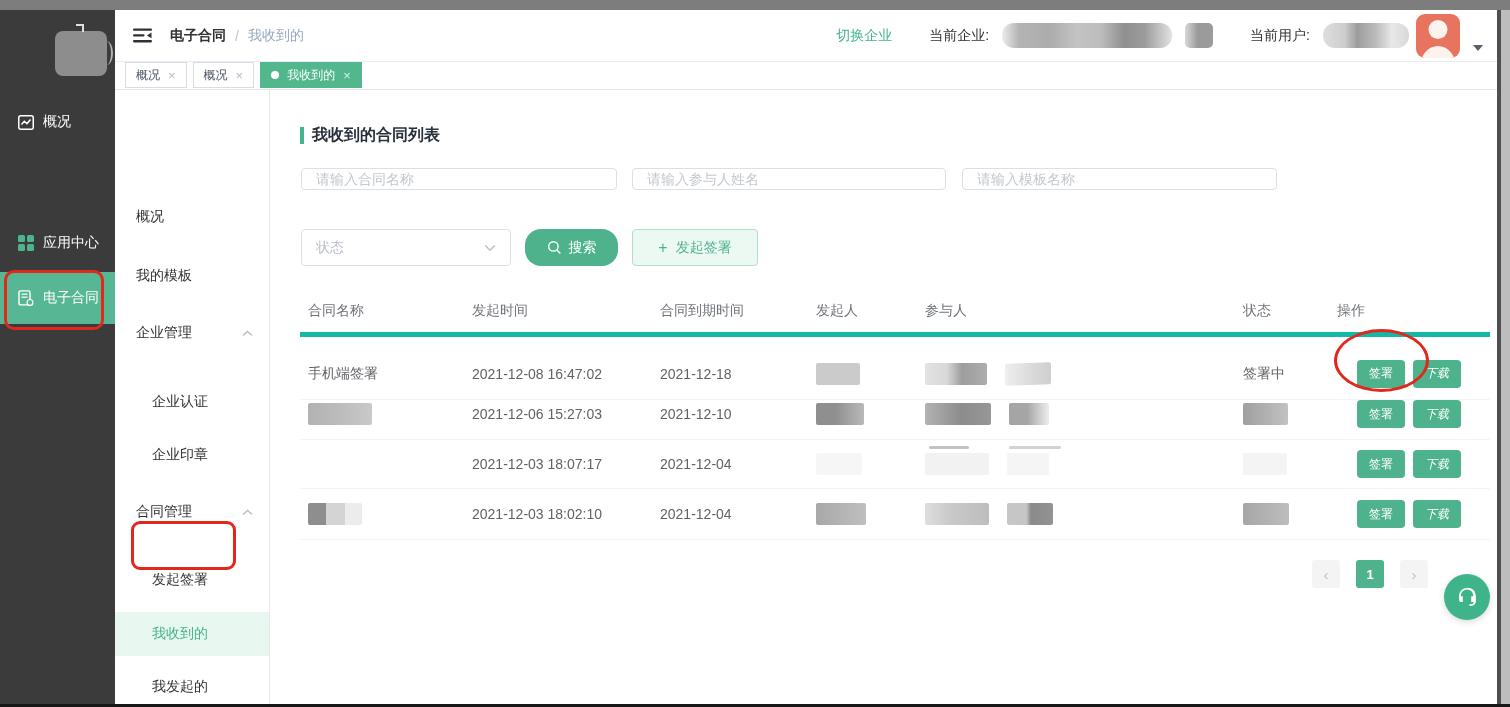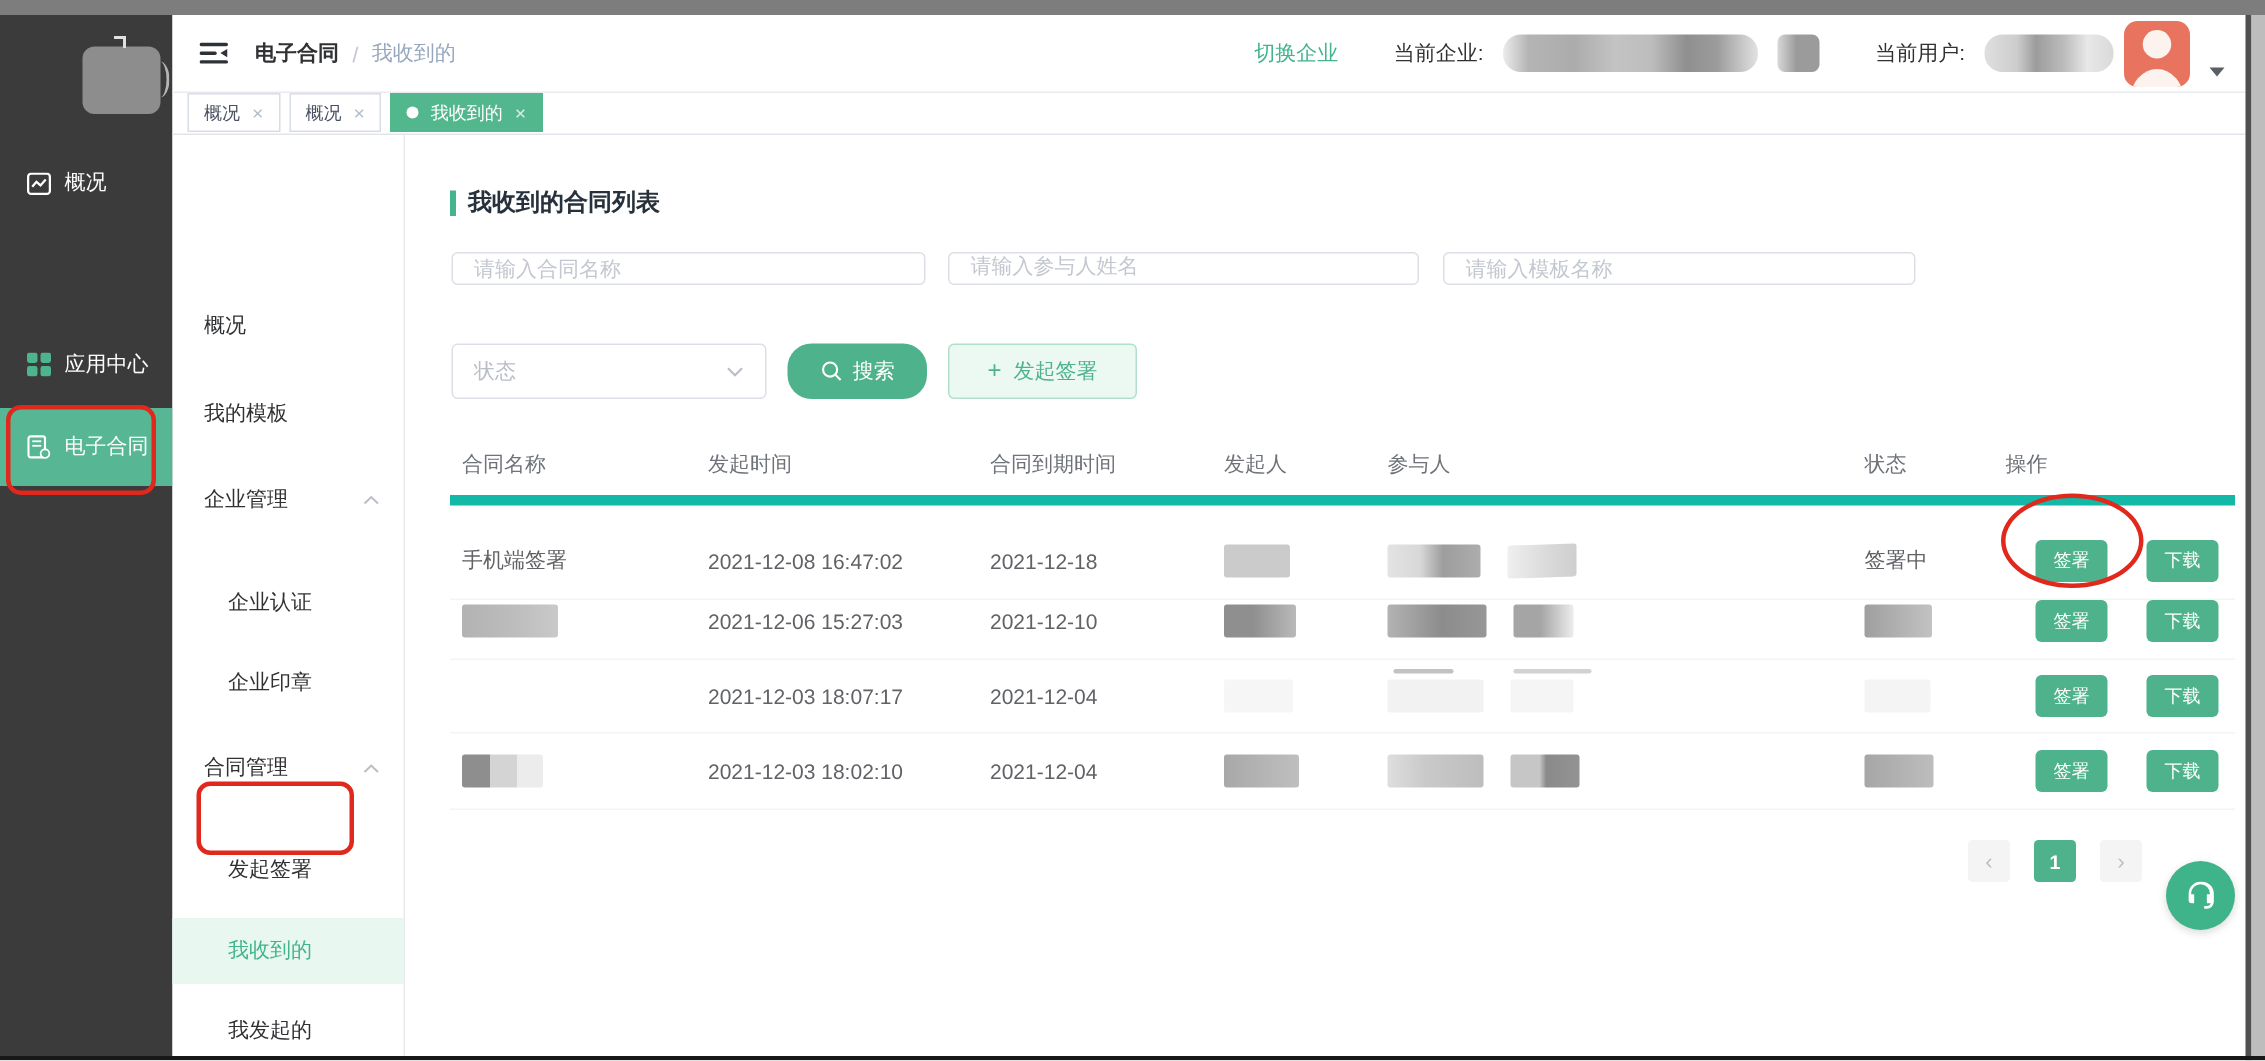--- a/index.html
+++ b/index.html
@@ -62,48 +62,48 @@
 
   
   .content { position:absolute; left:270px; top:90px; right:13px; bottom:3px; background:#fff; }
   .sec-title { position:absolute; left:30px; top:35px; display:flex; align-items:center; gap:8px; }
   .sec-title .bar { width:4px; height:17px; background:#43b48c; }
   .sec-title .txt { font-size:16px; font-weight:bold; color:#27313c; }
 
   .f-input { position:absolute; top:78px; height:22px; border:1px solid #dcdfe6; border-radius:4px; padding:0 14px; font-size:14px; color:#606266; outline:none; font-family:inherit; background:#fff; }
   .f-input::placeholder { color:#c3c7cf; }
   .fi1 { left:31px; width:316px; }
-  .fi2 { left:362px; width:314px;font-family:Liberation Mono, monospace; }
+  .fi2 { left:362px; width:314px; }
   .fi3 { left:692px; width:315px; }
 
   .f-select { position:absolute; left:31px; top:139px; width:210px; height:37px; border:1px solid #dcdfe6; border-radius:4px; display:flex; align-items:center; padding:0 14px; cursor:pointer; }
   .f-select .ph { font-size:14px; color:#b9bec7; }
   .f-select .chev { margin-left:auto; display:inline-flex; }
 
   .btn-search { position:absolute; left:255px; top:139px; width:93px; height:37px; background:#4eb28c; border:none; border-radius:16px; color:#fff; font-size:14px; display:flex; align-items:center; justify-content:center; gap:7px; cursor:pointer; font-family:inherit; }
   .btn-create { position:absolute; left:362px; top:139px; width:126px; height:37px; background:#ecf8f2; border:1px solid #b0dfcb; border-radius:4px; color:#4eb28c; font-size:14px; display:flex; align-items:center; justify-content:center; gap:8px; cursor:pointer; font-family:inherit; }
   .btn-create .plus { font-size:16px; line-height:1; }
 
   
-  .thead { position:absolute; left:30px; right:7px; top:200px; height:47px; border-bottom:7px solid #14b8a6; }
+  .thead { position:absolute; left:30px; right:7px; top:200px; height:47px; border-bottom:5px solid #14b8a6; }
   .trow  { position:absolute; left:30px; right:7px; height:52px; border-bottom:1px solid #f2f4f7; }
   .r1{top:258px}.r2{top:299px;height:51px}.r3{top:350px;height:49px}.r4{top:399px;height:51px}
   .cell { position:absolute; top:0; height:100%; display:flex; align-items:center; font-size:14px; color:#606266; }
   .thead .cell { color:#6f7379; }
   .c-name{left:8px;width:160px}
   .c-start{left:172px;width:184px}
   .c-expire{left:360px;width:152px}
   .c-init{left:516px;width:106px}
   .c-part{left:625px;width:314px; gap:18px;}
   .c-status{left:943px;width:90px}
   .c-action{left:1037px;width:160px}
 
   .abtn { width:48px; height:28px; background:#4eb28c; border:none; border-radius:4px; color:#fff; font-size:12px; cursor:pointer; font-family:inherit; }
   .abtn.sign { margin-left:20px; }
-  .abtn.dl { margin-left:26px; }
+  .abtn.dl { margin-left:8px;font-style:italic; }
 
   .redact { height:22px; border-radius:2px; }
   .rd-r1-init { width:44px; background:#cbcbcb; }
   .rd-r1-p1 { width:62px; background:linear-gradient(90deg,#e3e3e3 0%,#d8d8d8 35%,#9d9d9d 60%,#adadad 100%); }
   .rd-r1-p2 { width:46px; background:linear-gradient(90deg,#efefef,#d9d9d9 60%,#cfcfcf); transform:skewY(-2deg); }
   .rd-r2-name { width:64px; background:linear-gradient(90deg,#b2b2b2,#bdbdbd 55%,#c9c9c9); }
   .rd-r2-init { width:48px; background:linear-gradient(90deg,#8f8f8f 40%,#b9b9b9); }
   .rd-r2-p1 { width:66px; background:linear-gradient(90deg,#b3b3b3,#8c8c8c 55%,#979797); }
   .rd-r2-p2 { width:40px; background:linear-gradient(90deg,#a5a5a5 45%,#ededed); }
   .rd-r2-st { width:45px; background:linear-gradient(90deg,#9f9f9f,#c2c2c2); }

